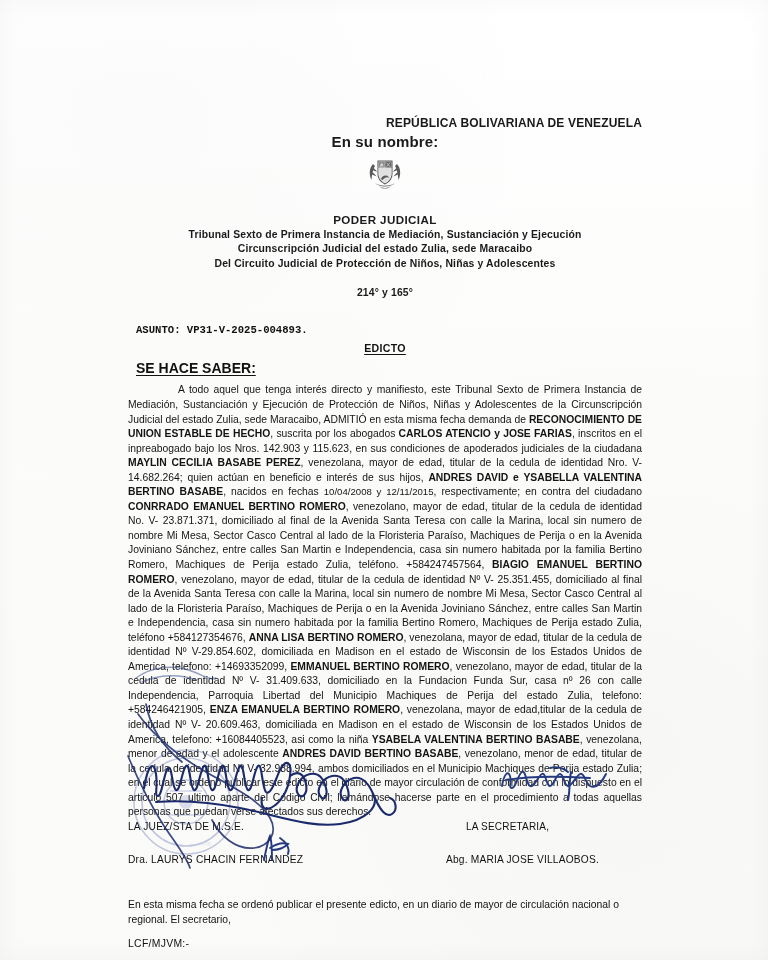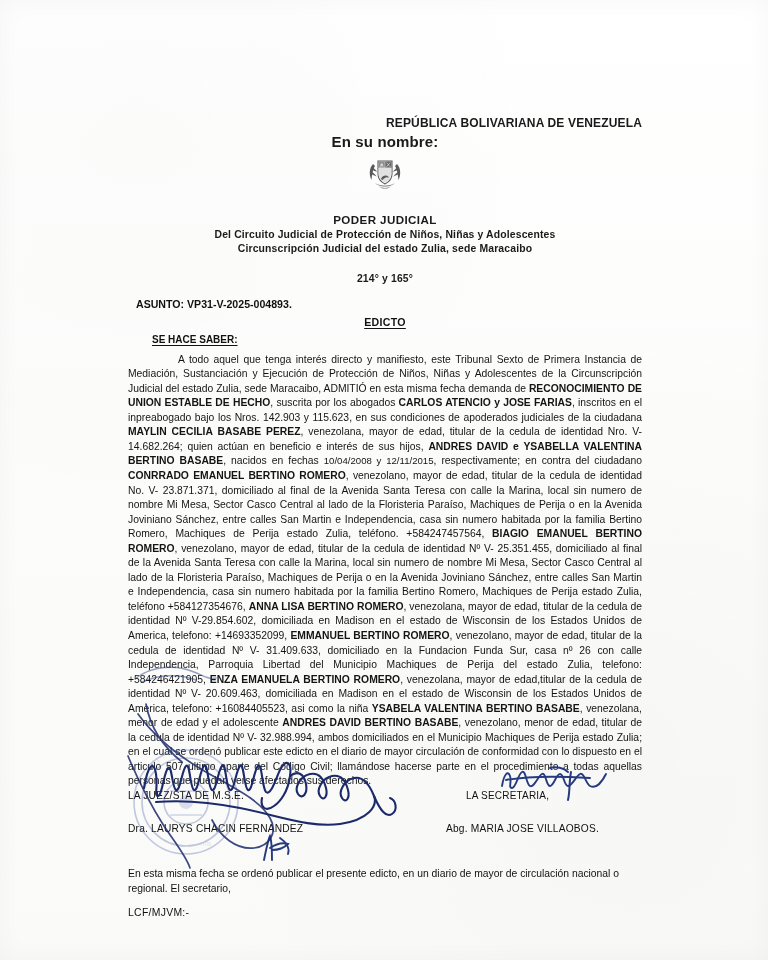--- a/index.html
+++ b/index.html
@@ -92,44 +92,45 @@
   }
   .hdr-years {
     margin-top: 17px;
     font-size: 10.4px;
     font-weight: bold;
   }
 
   
   .asunto-row {
     position: relative;
-    margin-top: 14px;
+    margin-top: 26px;
     height: 16px;
+    font-family: Liberation Mono, monospace;
   }
   .asunto {
     position: absolute;
     left: 8px;
     top: 0;
     font-size: 10.6px;
     font-weight: bold;
     white-space: nowrap;
   }
   .edicto {
     text-align: center;
     margin-top: 2px;
     font-size: 10.6px;
     font-weight: bold;
     text-decoration: underline;
     text-underline-offset: 2px;
     letter-spacing: .3px;
   }
   .sehacesaber {
     margin-top: 6px;
-    margin-left: 24px;
-    font-size: 10px;
+    margin-left: 8px;
+    font-size: 14px;
     font-weight: bold;
     text-decoration: underline;
     text-underline-offset: 2px;
     display: inline-block;
   }
 
   
   .body-text {
     margin-top: 6px;
     font-size: 10.35px;
@@ -252,22 +253,23 @@
             <path d="M14 23.8 C15.2 21.6 17 20.4 19 20.6 C20.6 20.8 21.6 21.8 22 22.8
                      C21 22.2 20 22 19 22.4 C17.4 23 16 24 15.2 25.2 Z" fill="#2b2b2b"></path>
 
             <path d="M8 28 C13 31.5 23 31.5 28 28 C24 32.6 12 32.6 8 28 Z" fill="#2b2b2b"></path>
             <path d="M12 31 C15 33.6 21 33.6 24 31 C21.5 34.4 14.5 34.4 12 31 Z" fill="#3d3d3d"></path>
           </svg>
         </span>
       </div>
 
       <div class="hdr-poder">PODER JUDICIAL</div>
+      <div class="hdr-line">Tribunal Sexto de Primera Instancia de Mediación, Sustanciación y Ejecución</div>
+      <div class="hdr-line">Circunscripción Judicial del estado Zulia, sede Maracaibo</div>
       <div class="hdr-line">Del Circuito Judicial de Protección de Niños, Niñas y Adolescentes</div>
-      <div class="hdr-line">Circunscripción Judicial del estado Zulia, sede Maracaibo</div>
       <div class="hdr-years">214° y 165°</div>
     </div>
 
     <div class="asunto-row">
       <div class="asunto">ASUNTO: VP31-V-2025-004893.</div>
     </div>
     <div class="edicto">EDICTO</div>
 
     <div>
       <span class="sehacesaber">SE HACE SABER:</span>

